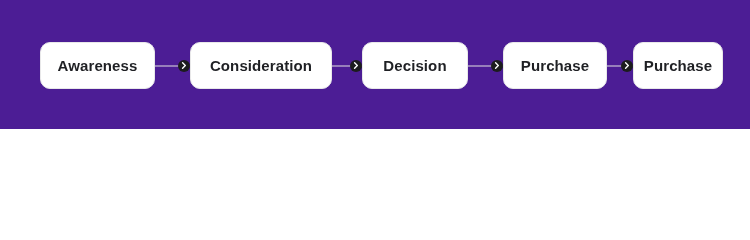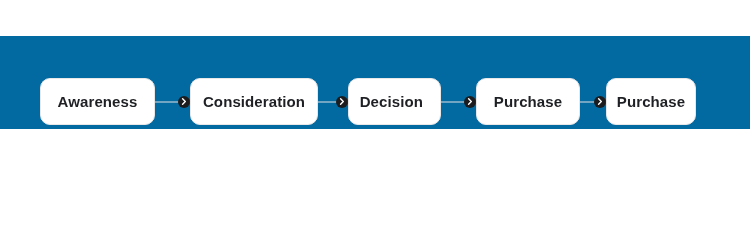--- a/index.html
+++ b/index.html
@@ -11,23 +11,22 @@
     width: 750px;
     height: 129px;
     font-family: "Liberation Sans", sans-serif;
     overflow: hidden;
   }
 
   #funnel-root {
     position: relative;
     width: 750px;
     height: 129px;
-    background: #0369a1;
+    background: #4c1d95;
     box-sizing: border-box;
-    margin-top: 36px;
   }
 
   .funnel-track {
     position: absolute;
     left: 40px;
     top: 42px;
     height: 47px;
     display: flex;
     flex-direction: row;
     align-items: center;
@@ -109,34 +108,34 @@
 
     <div class="connector" style="width:35px;">
       <span class="connector-line"></span>
       <span class="connector-badge">
         <svg width="6" height="7" viewBox="0 0 6 7" aria-hidden="true">
           <path d="M1.6 0.8 L4.3 3.5 L1.6 6.2" fill="none" stroke="#ffffff" stroke-width="1.4" stroke-linecap="round" stroke-linejoin="round"></path>
         </svg>
       </span>
     </div>
 
-    <div class="stage-card" style="width:128px;justify-content:center;">
+    <div class="stage-card" style="width:142px;justify-content:center;">
       <span class="stage-label">Consideration</span>
     </div>
 
     <div class="connector" style="width:30px;">
       <span class="connector-line"></span>
       <span class="connector-badge">
         <svg width="6" height="7" viewBox="0 0 6 7" aria-hidden="true">
           <path d="M1.6 0.8 L4.3 3.5 L1.6 6.2" fill="none" stroke="#ffffff" stroke-width="1.4" stroke-linecap="round" stroke-linejoin="round"></path>
         </svg>
       </span>
     </div>
 
-    <div class="stage-card" style="width:93px;justify-content:flex-end;">
+    <div class="stage-card" style="width:106px;">
       <span class="stage-label">Decision</span>
     </div>
 
     <div class="connector" style="width:35px;">
       <span class="connector-line"></span>
       <span class="connector-badge">
         <svg width="6" height="7" viewBox="0 0 6 7" aria-hidden="true">
           <path d="M1.6 0.8 L4.3 3.5 L1.6 6.2" fill="none" stroke="#ffffff" stroke-width="1.4" stroke-linecap="round" stroke-linejoin="round"></path>
         </svg>
       </span>

